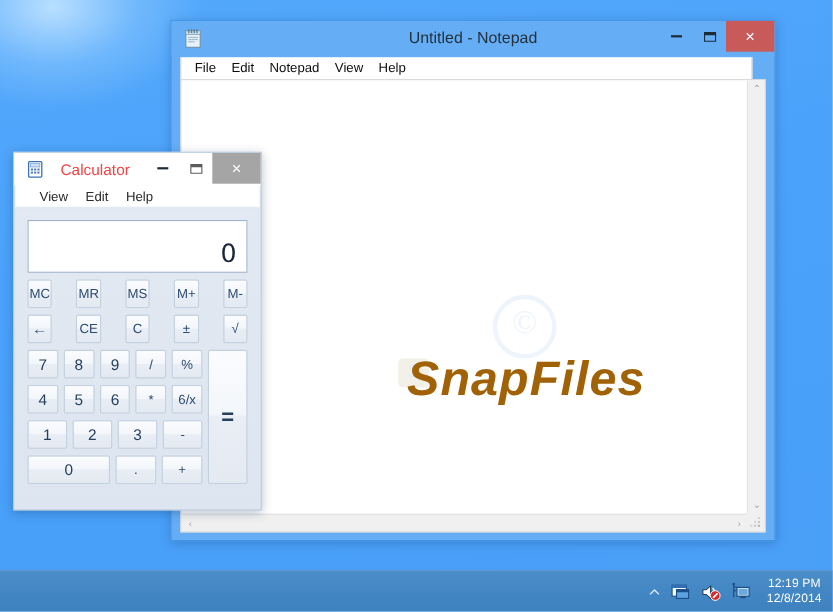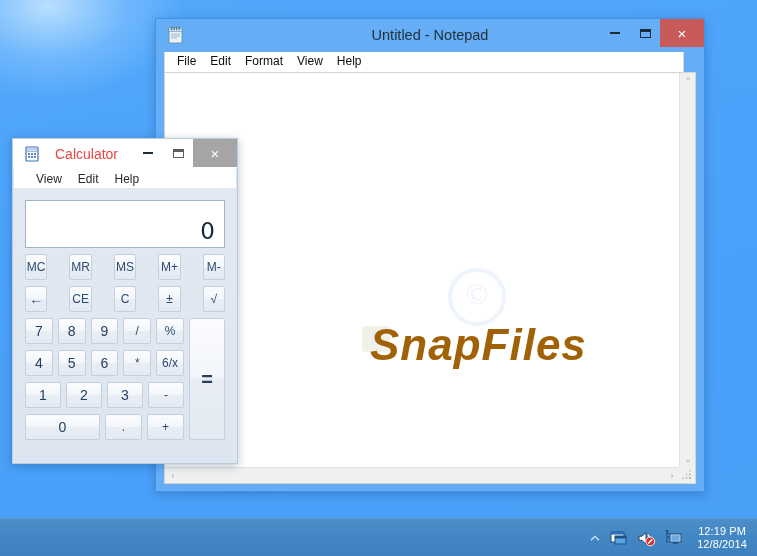--- a/index.html
+++ b/index.html
@@ -456,21 +456,21 @@
         </div>
         <div class="wbtn close-active">
           <span class="close-glyph">×</span>
         </div>
       </div>
     </div>
 
     <div id="notepad-menubar">
       <div class="menu-item">File</div>
       <div class="menu-item">Edit</div>
-      <div class="menu-item">Format</div>
+      <div class="menu-item">Notepad</div>
       <div class="menu-item">View</div>
       <div class="menu-item">Help</div>
     </div>
 
     <div id="notepad-clientarea">
       <textarea id="notepad-textarea" spellcheck="false" placeholder="" style=""></textarea>
 
       <div id="watermark">
         <div id="wm-c">©</div>
         <div id="wm-badge">S</div>

